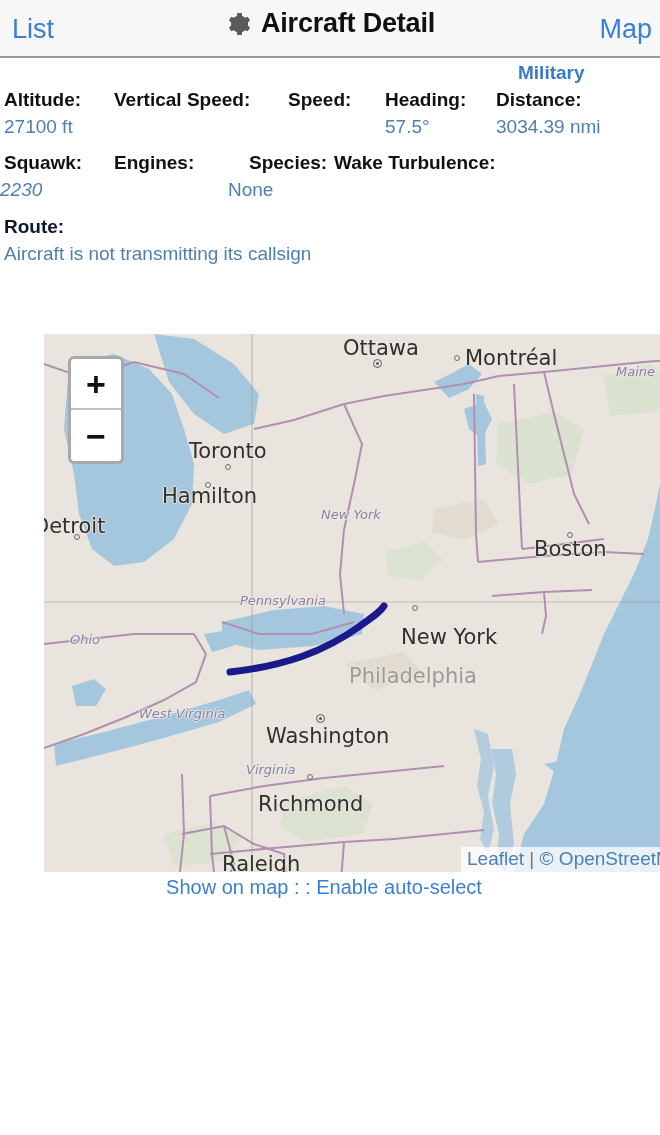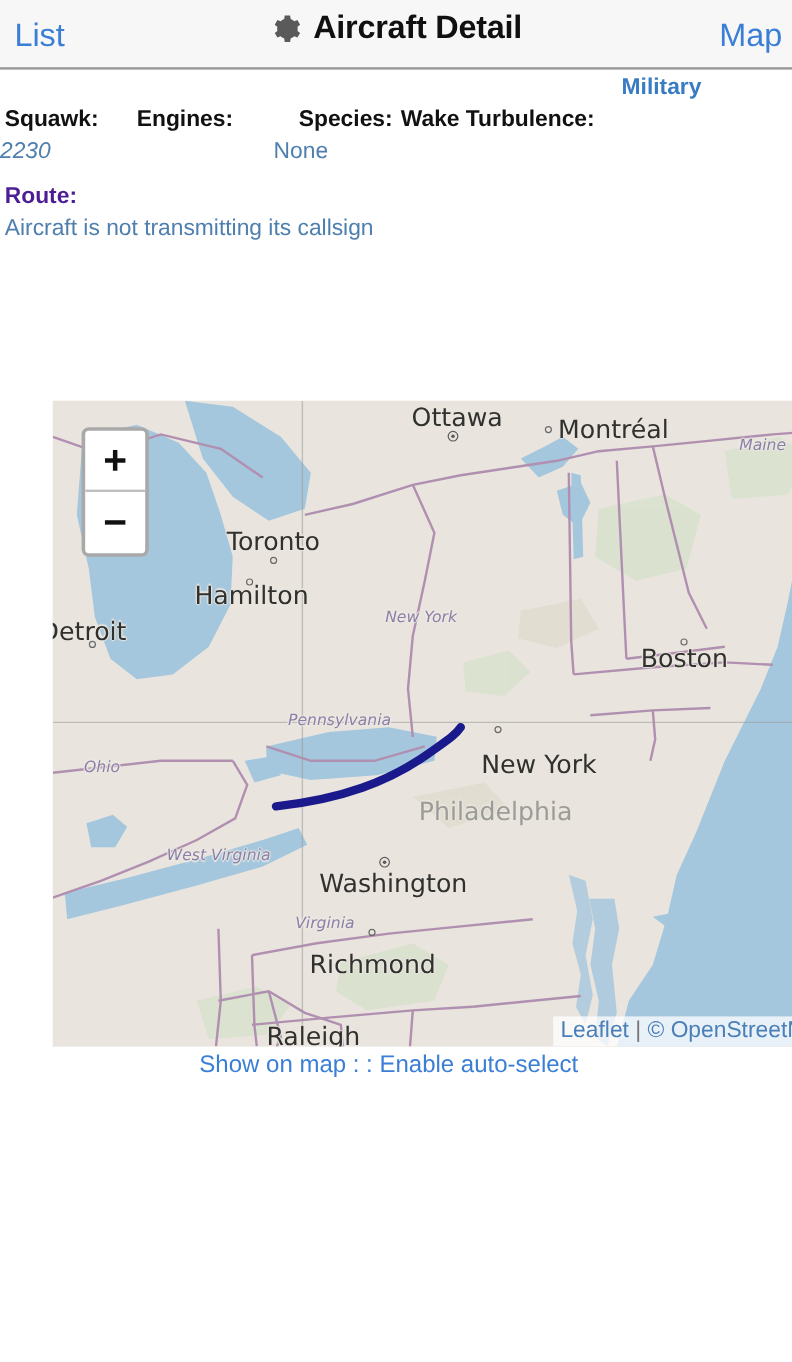--- a/index.html
+++ b/index.html
@@ -66,21 +66,21 @@
     position: absolute; font-size: 19px; font-weight: bold;
     color: #111111; white-space: nowrap;
   }
   .f-value {
     position: absolute; font-size: 19px; color: #4e7fae;
     white-space: nowrap;
   }
 
   .route-label {
     position: absolute; left: 4px; top: 0;
-    font-size: 19px; font-weight: bold; color: #4c1d95;
+    font-size: 19px; font-weight: bold; color: #0f172a;
   }
   .route-value {
     position: absolute; left: 4px; top: 27px;
     font-size: 19px; color: #4e7fae;
   }
 
   
   .map-wrap {
     position: absolute; left: 4px; top: 334px;
     width: 653px; height: 538px;
@@ -173,20 +173,36 @@
   <div class="header-btn right" style="padding-right:8px;">Map</div>
 </div>
 
 <div class="detail">
 
 
   <div class="country-row">
     <span class="military">Military</span>
   </div>
 
+  <div class="fields" style="height:63px;">
+    <span class="f-label" style="left:4px;  top:0;">Altitude:</span>
+    <span class="f-value" style="left:4px;  top:27px;">27100 ft</span>
+
+    <span class="f-label" style="left:114px;top:0;">Vertical Speed:</span>
+    <span class="f-value" style="left:114px;top:27px;"></span>
+
+    <span class="f-label" style="left:288px;top:0;">Speed:</span>
+    <span class="f-value" style="left:288px;top:27px;"></span>
+
+    <span class="f-label" style="left:385px;top:0;">Heading:</span>
+    <span class="f-value" style="left:385px;top:27px;">57.5°</span>
+
+    <span class="f-label" style="left:496px;top:0;">Distance:</span>
+    <span class="f-value" style="left:496px;top:27px;">3034.39 nmi</span>
+  </div>
 
   <div class="fields" style="height:64px;">
     <span class="f-label" style="left:4px;  top:0;">Squawk:</span>
     <span class="f-value" style="left:0;  top:27px;font-style:italic;">2230</span>
 
     <span class="f-label" style="left:114px;top:0;">Engines:</span>
     <span class="f-value" style="left:114px;top:27px;"></span>
 
     <span class="f-label" style="left:228px;top:0;margin-left:21px;">Species:</span>
     <span class="f-value" style="left:228px;top:27px;">None</span>

